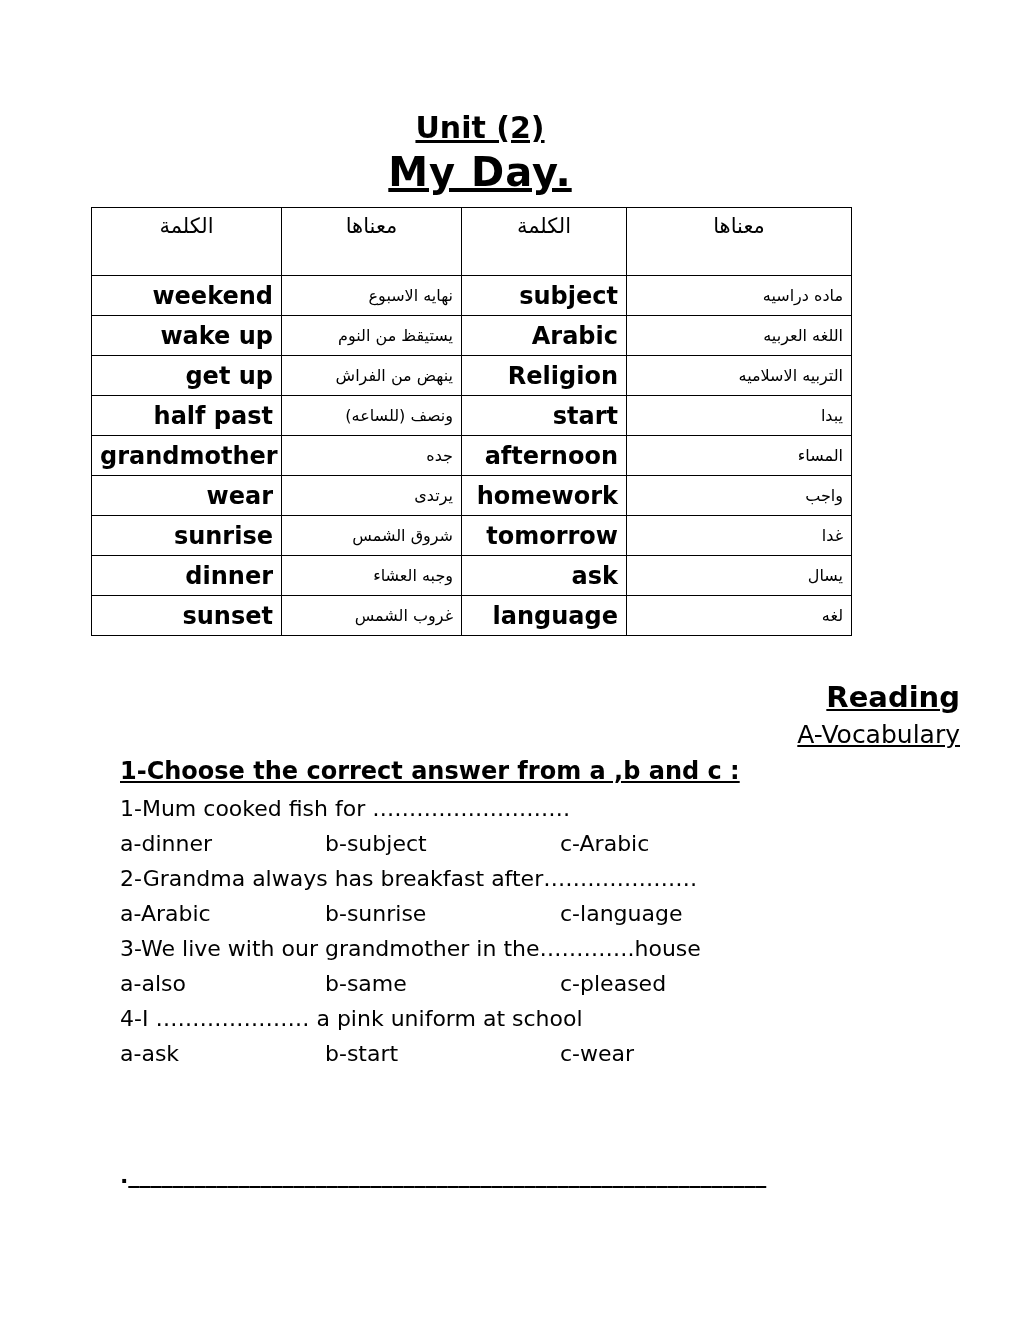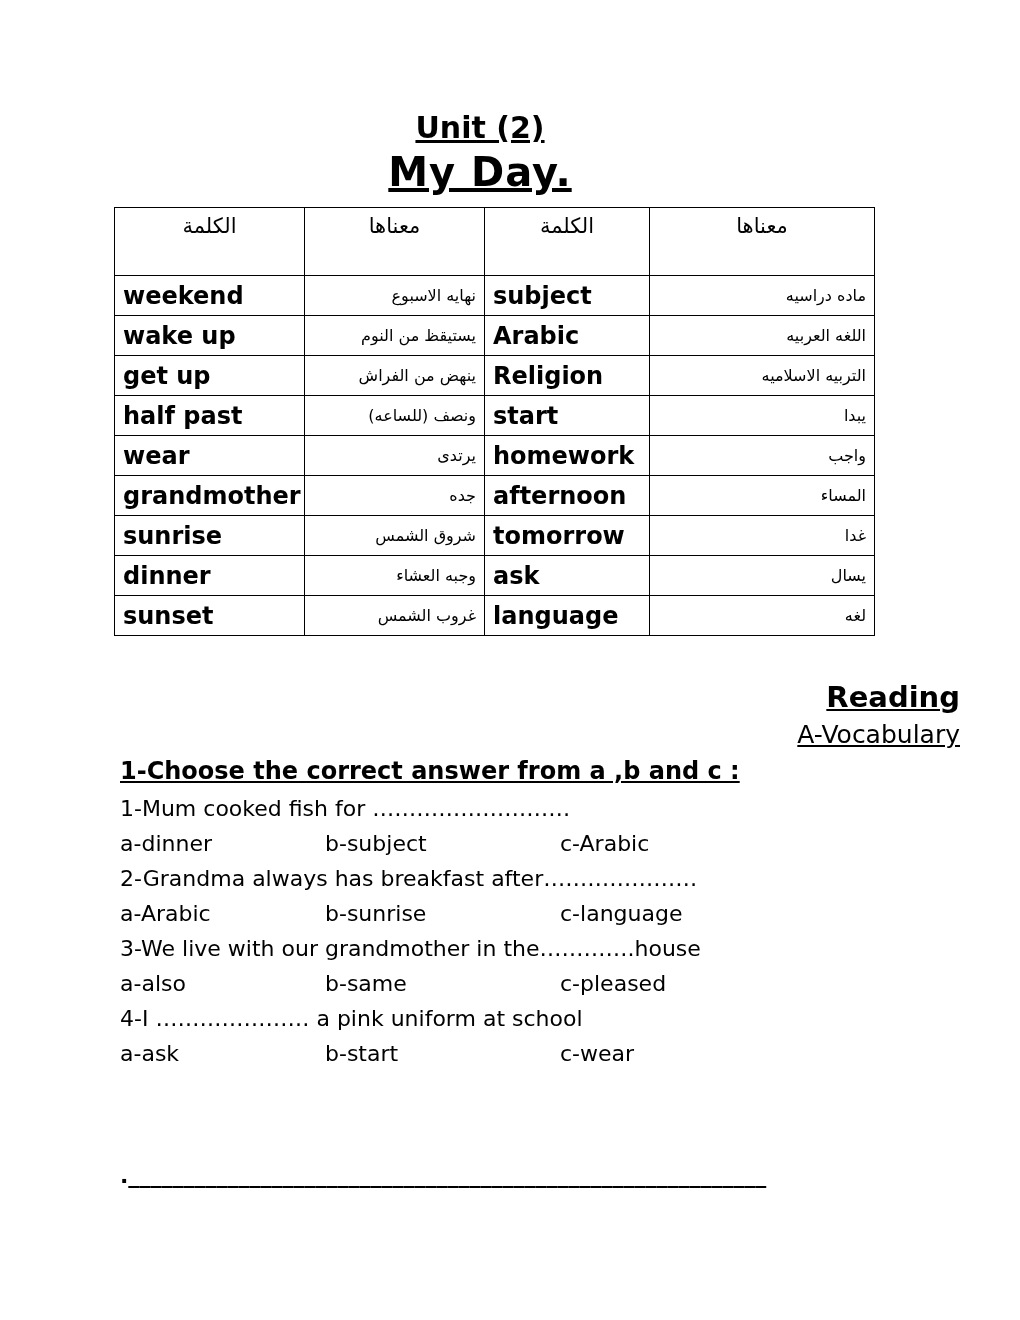--- a/index.html
+++ b/index.html
@@ -16,21 +16,21 @@
     text-align: center; font-weight: bold; font-size: 30px;
     text-decoration: underline; margin: 0 0 4px 0;
   }
   .subtitle {
     text-align: center; font-weight: bold; font-size: 40px;
     text-decoration: underline; margin: 0 0 12px 0; letter-spacing: 1px;
   }
 
   table.vocab {
     border-collapse: collapse;
-    margin-left: 114px;
+    margin-left: 91px;
     width: 760px;
     table-layout: fixed;
   }
   table.vocab th, table.vocab td {
     border: 1.6px solid #000;
     padding: 0 8px;
     box-sizing: border-box;
     overflow: hidden;
     white-space: nowrap;
   }
@@ -43,21 +43,21 @@
     height: 68px;
     vertical-align: top;
     text-align: center;
     font-size: 21px;
     font-weight: normal;
     padding-top: 6px;
   }
   table.vocab tbody tr { height: 40px; }
   td.en {
     font-size: 24px; font-weight: bold;
-    text-align: left; vertical-align: middle;
+    text-align: right; vertical-align: middle;
   }
   td.ar {
     font-size: 16px;
     text-align: right; direction: rtl; vertical-align: middle;
   }
 
   .reading-heading {
     text-align: right; font-weight: bold; font-size: 29px;
     text-decoration: underline; margin: 44px 0 6px 0;
   }
@@ -130,32 +130,32 @@
         <td class="en">Religion</td>
         <td class="ar">التربيه الاسلاميه</td>
       </tr>
       <tr>
         <td class="en">half past</td>
         <td class="ar">ونصف (للساعه)</td>
         <td class="en">start</td>
         <td class="ar">يبدا</td>
       </tr>
       <tr>
+        <td class="en">grandmother</td>
+        <td class="ar">جده</td>
+        <td class="en">afternoon</td>
+        <td class="ar">المساء</td>
+      </tr>
+      <tr>
         <td class="en">wear</td>
         <td class="ar">يرتدى</td>
         <td class="en">homework</td>
         <td class="ar">واجب</td>
       </tr>
       <tr>
-        <td class="en">grandmother</td>
-        <td class="ar">جده</td>
-        <td class="en">afternoon</td>
-        <td class="ar">المساء</td>
-      </tr>
-      <tr>
         <td class="en">sunrise</td>
         <td class="ar">شروق الشمس</td>
         <td class="en">tomorrow</td>
         <td class="ar">غدا</td>
       </tr>
       <tr>
         <td class="en">dinner</td>
         <td class="ar">وجبه العشاء</td>
         <td class="en">ask</td>
         <td class="ar">يسال</td>

